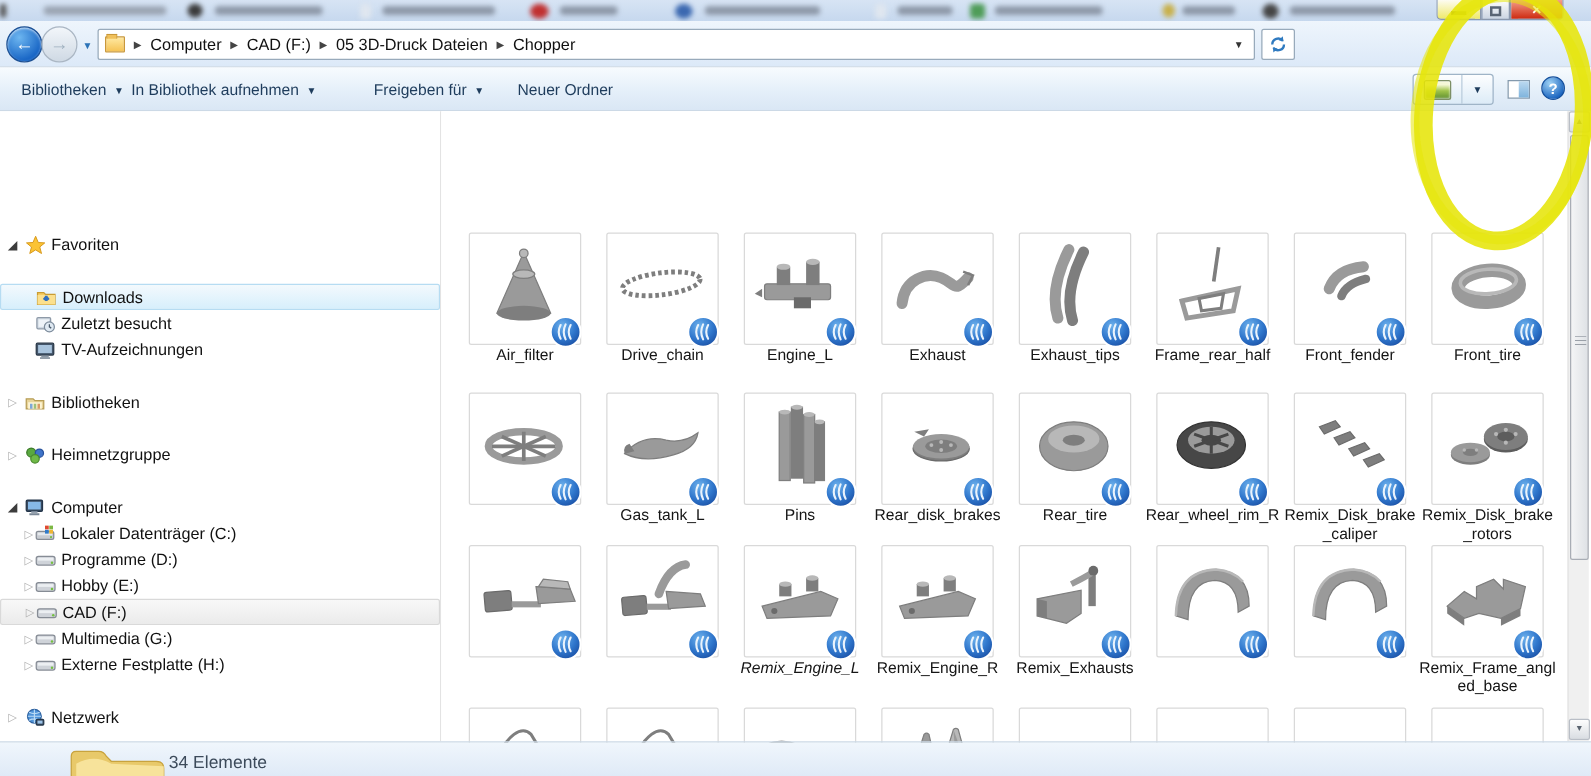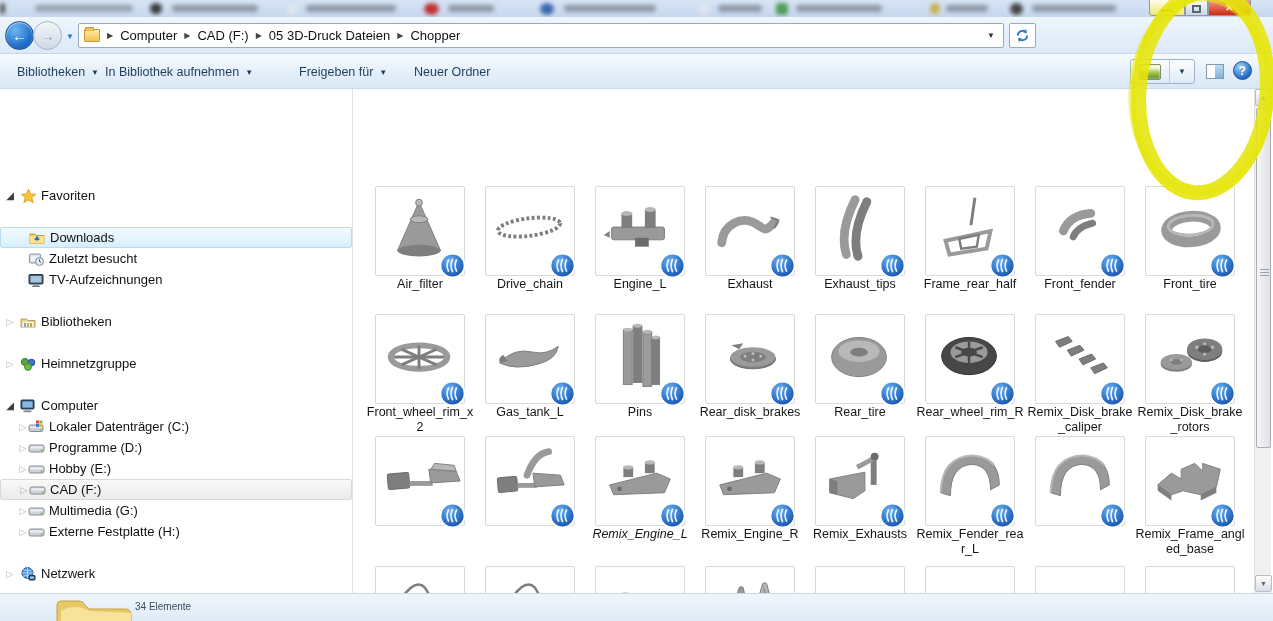--- a/index.html
+++ b/index.html
@@ -86,21 +86,21 @@
     border:1px solid #b9bec6; border-radius:2px; font-size:7px; color:#5a6470; display:flex; align-items:center; justify-content:center; }
   .vthumb { position:absolute; left:1px; top:19px; width:15px; height:340px; border:1px solid #a8adb5; border-radius:2px;
     background:linear-gradient(90deg,#f4f5f6,#dfe2e6); }
   .vgrip { position:absolute; left:3px; top:160px; width:9px; height:8px;
     background:repeating-linear-gradient(#9aa0a8 0 1px, transparent 1px 3px); }
 
   
   .statusbar { position:absolute; left:0; top:593px; width:1273px; height:28px;
     background:linear-gradient(#f0f6fc,#dfeaf7); border-top:1px solid #ccd9e6; overflow:hidden; }
   .status-folder { position:absolute; left:55px; top:3px; }
-  .status-text { position:absolute; left:135px; top:7px; font-size:10px; color:#3c4a5a; }
+  .status-text { position:absolute; left:135px; top:7px; font-size:14px; color:#3c4a5a; }
 
   .annotation-svg { position:absolute; left:0; top:0; width:1273px; height:621px; pointer-events:none; z-index:50; }
 </style>
 </head>
 <body>
 
 <div class="top-strip" id="topStrip">
     <div class="blob" style="left: 0px; top: 3px; width: 5px; height: 11px; background: rgb(85, 85, 85);"></div>
     <div class="blob" style="left: 35px; top: 5px; width: 98px; height: 7px; background: rgb(154, 164, 178);"></div>
     <div class="blob" style="left: 150px; top: 3px; width: 12px; height: 11px; background: rgb(58, 58, 58); border-radius: 50%;"></div>
@@ -459,21 +459,20 @@
         </svg>
       <svg class="badge" viewBox="0 0 27 27">
           <circle cx="13.5" cy="13.5" r="12" fill="url(#badgeGrad)" stroke="#fff" stroke-width="1.8"></circle>
  <g stroke="#eaf3fc" stroke-width="1.7" fill="none" stroke-linecap="round">
   <path d="M9.5 8 q-3 5.5 0 11"></path>
             <path d="M13.5 7.5 q-3 6 0 12"></path>
             <path d="M17.5 8 q-3 5.5 0 11"></path>
           </g>
         </svg>
       </div>
-      <div class="flabel" style="left: 12px; top: 316px;">Front_wheel_rim_x2</div>
       <div class="tile" style="left: 132px; top: 225px;">
         <svg class="thumb" viewBox="0 0 90 80">
           <path d="M14 44 Q28 28 48 33 Q62 36 74 27 Q72 40 54 45 Q30 52 14 44Z" fill="#9a9a9a" stroke="#7e7e7e"></path>
           <path d="M14 44 Q12 38 18 36 L22 42Z" fill="#7e7e7e"></path>
         </svg>
       <svg class="badge" viewBox="0 0 27 27">
           <circle cx="13.5" cy="13.5" r="12" fill="url(#badgeGrad)" stroke="#fff" stroke-width="1.8"></circle>
  <g stroke="#eaf3fc" stroke-width="1.7" fill="none" stroke-linecap="round">
   <path d="M9.5 8 q-3 5.5 0 11"></path>
             <path d="M13.5 7.5 q-3 6 0 12"></path>
@@ -706,21 +705,20 @@
         </svg>
       <svg class="badge" viewBox="0 0 27 27">
           <circle cx="13.5" cy="13.5" r="12" fill="url(#badgeGrad)" stroke="#fff" stroke-width="1.8"></circle>
  <g stroke="#eaf3fc" stroke-width="1.7" fill="none" stroke-linecap="round">
   <path d="M9.5 8 q-3 5.5 0 11"></path>
             <path d="M13.5 7.5 q-3 6 0 12"></path>
             <path d="M17.5 8 q-3 5.5 0 11"></path>
           </g>
         </svg>
       </div>
-      <div class="flabel" style="left: 562px; top: 438px;">Remix_Fender_rear_L</div>
       <div class="tile" style="left: 682px; top: 347px;">
         <svg class="thumb" viewBox="0 0 90 80">
           <path d="M15 52 Q16 15 48 14 Q75 16 75 44 L66 49 Q66 24 47 23 Q25 24 25 55Z" fill="#9a9a9a" stroke="#7e7e7e"></path>
           <path d="M15 52 Q16 15 48 14 Q62 15 70 24" fill="none" stroke="#b8b8b8" stroke-width="2"></path>
         </svg>
       <svg class="badge" viewBox="0 0 27 27">
           <circle cx="13.5" cy="13.5" r="12" fill="url(#badgeGrad)" stroke="#fff" stroke-width="1.8"></circle>
  <g stroke="#eaf3fc" stroke-width="1.7" fill="none" stroke-linecap="round">
   <path d="M9.5 8 q-3 5.5 0 11"></path>
             <path d="M13.5 7.5 q-3 6 0 12"></path>

